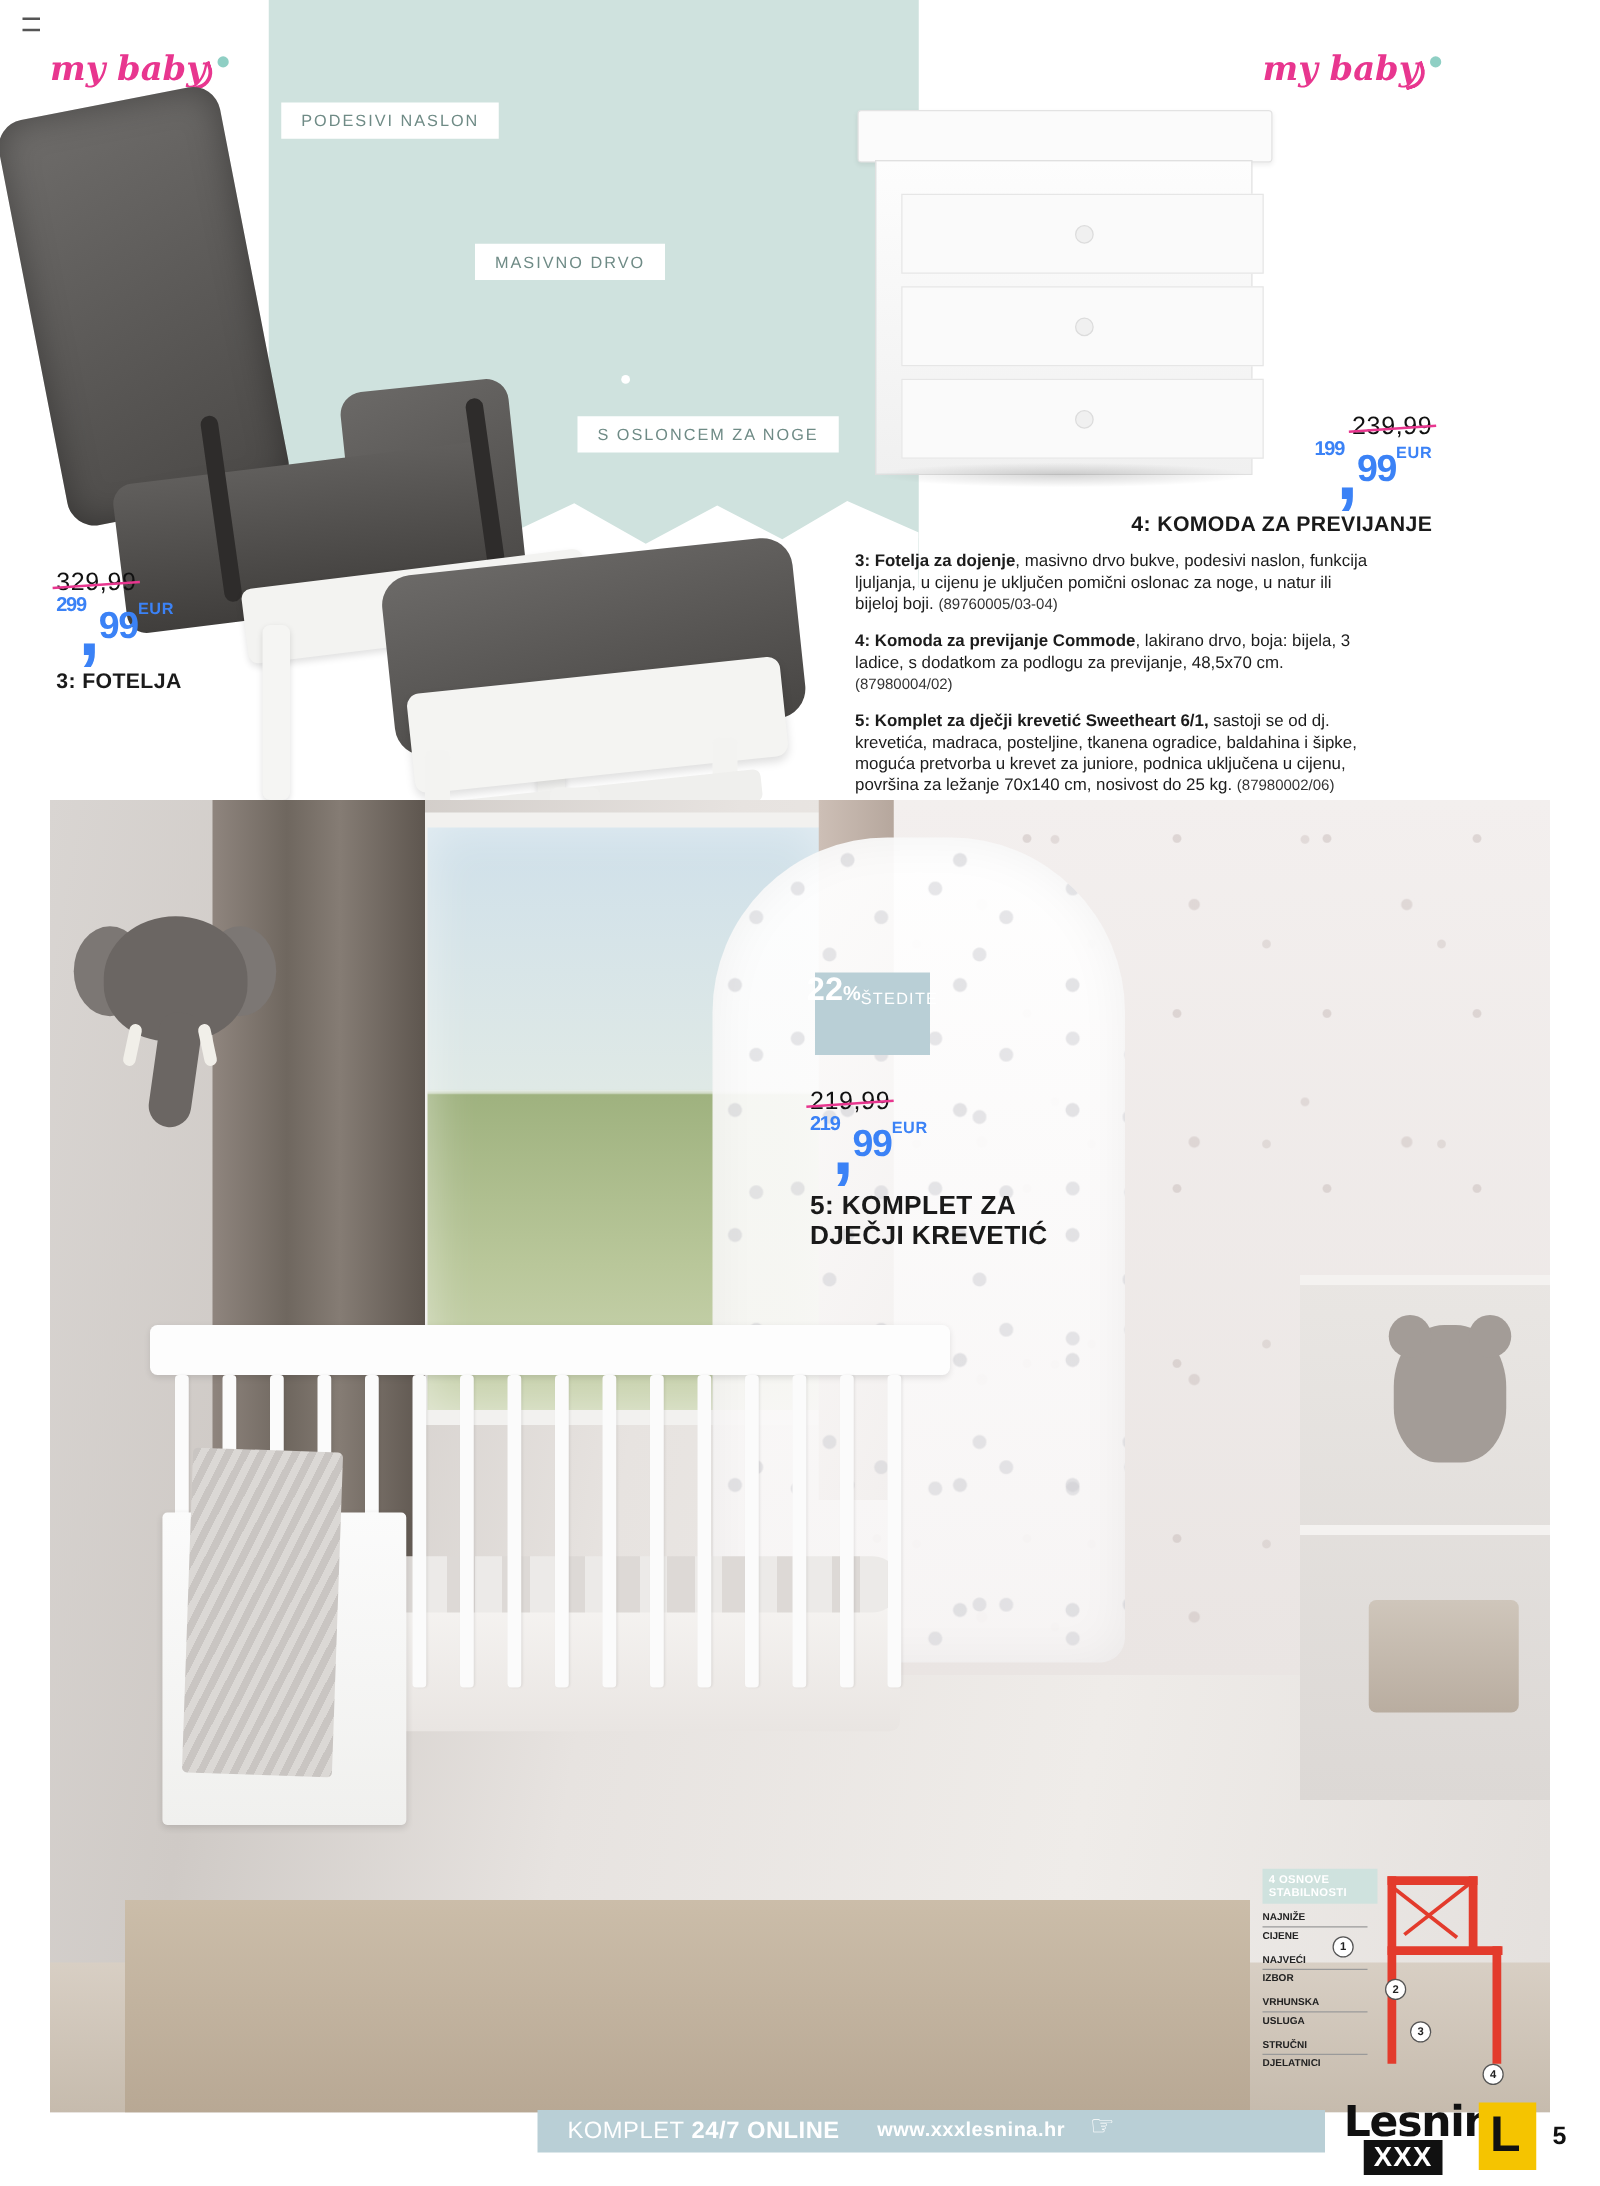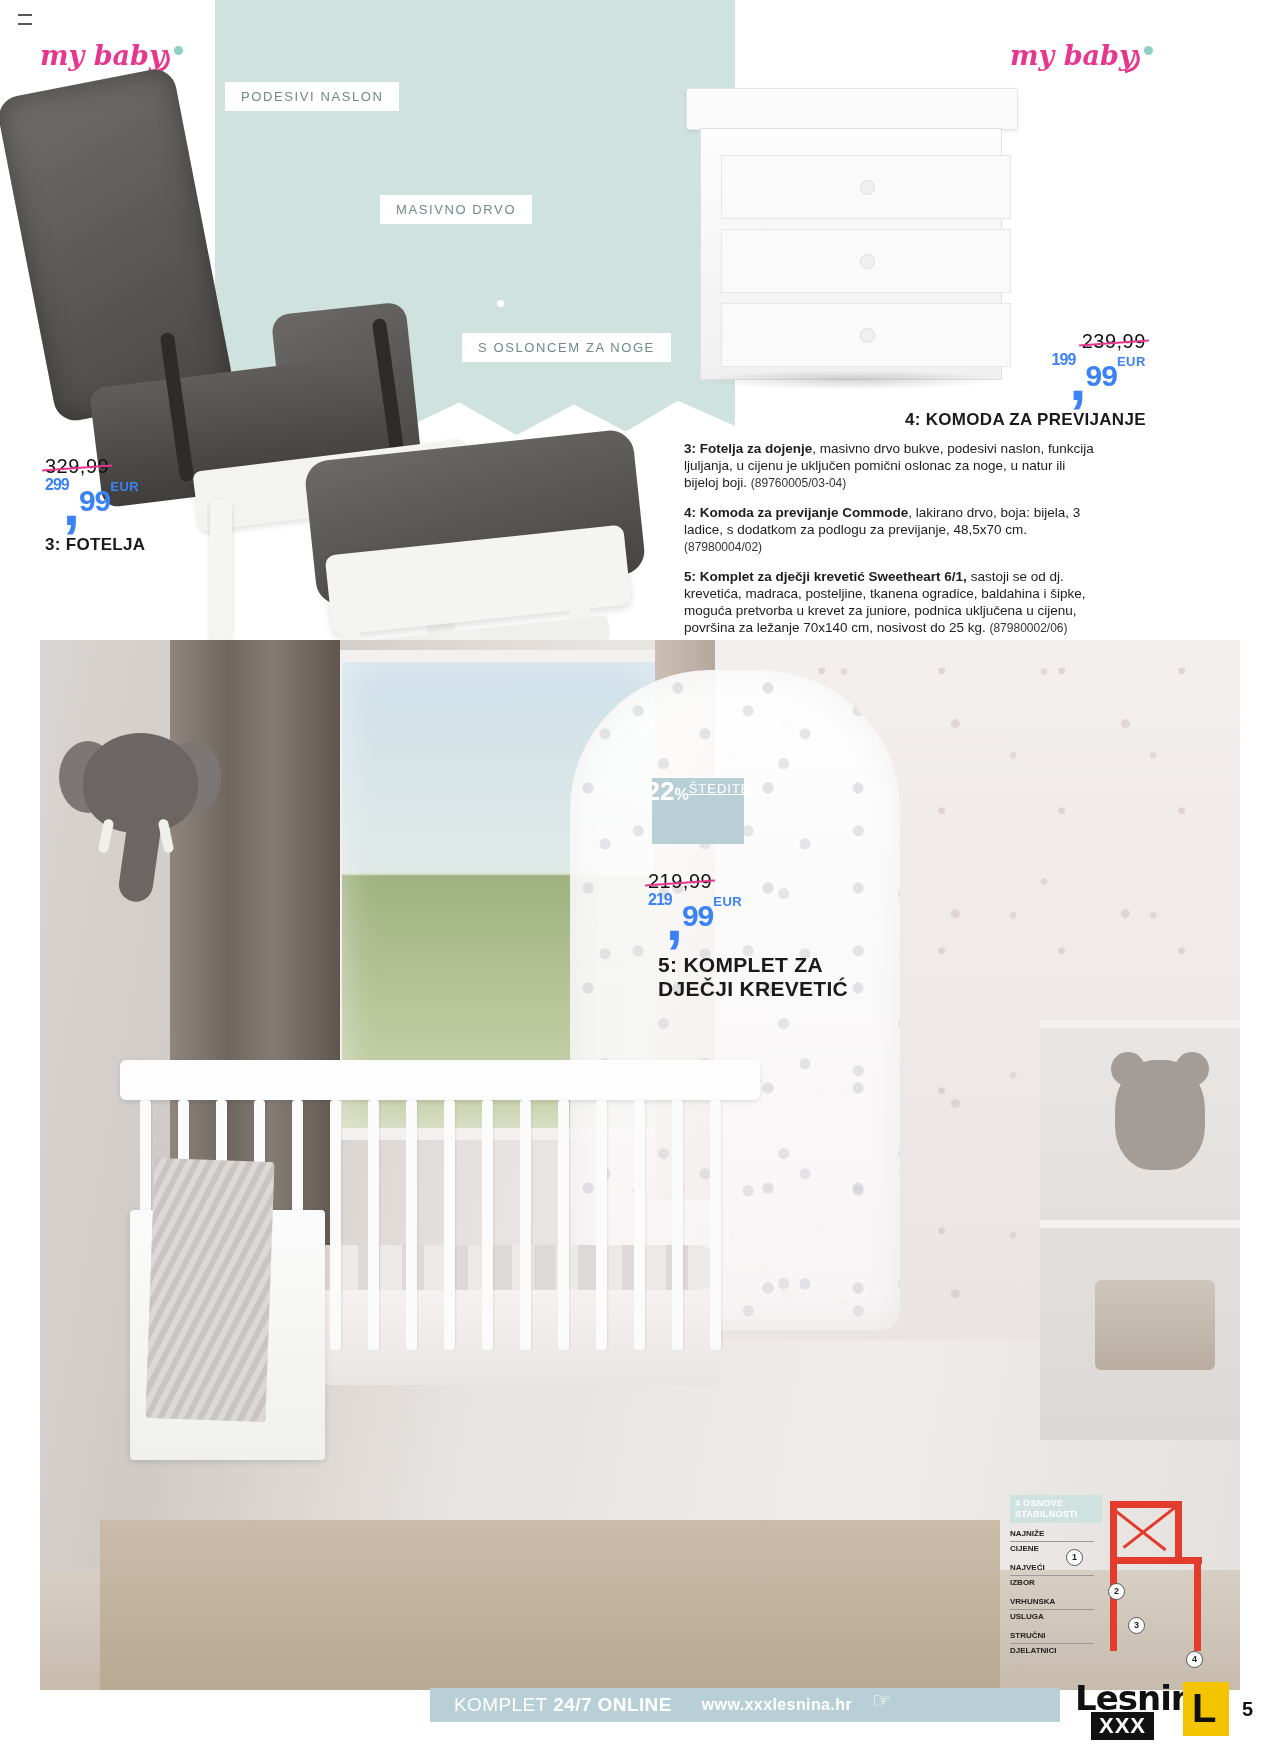--- a/index.html
+++ b/index.html
@@ -302,23 +302,23 @@
   }
 
   
   .save-badge{
     position:absolute;left:652px;top:778px;width:92px;height:66px;
     background:#b9cfd6;color:#ffffff;text-align:center;
     display:flex;flex-direction:row;justify-content:center;
   }
   .save-badge .pct{font-size:26px;font-weight:bold;line-height:1;}
   .save-badge .pct small{font-size:16px;}
-  .save-badge .word{font-size:13px;letter-spacing:1px;margin-top:3px;text-decoration:underline;}
+  .save-badge .word{font-size:13px;letter-spacing:1px;margin-top:13px;}
   .komplet-title{
-    font-size:21px;font-weight:bold;line-height:24px;margin-top:7px;letter-spacing:.3px;margin-left:10px;
+    font-size:21px;font-weight:bold;line-height:24px;margin-top:7px;letter-spacing:.3px;
   }
 
   
   .stability{
     position:absolute;left:1010px;top:1495px;width:205px;height:175px;
   }
   .stab-head{
     position:absolute;left:0;top:0;width:92px;height:28px;background:#cfe2de;
     color:#ffffff;font-size:9px;line-height:11px;padding:3px 5px;box-sizing:border-box;
     font-weight:bold;letter-spacing:.3px;

